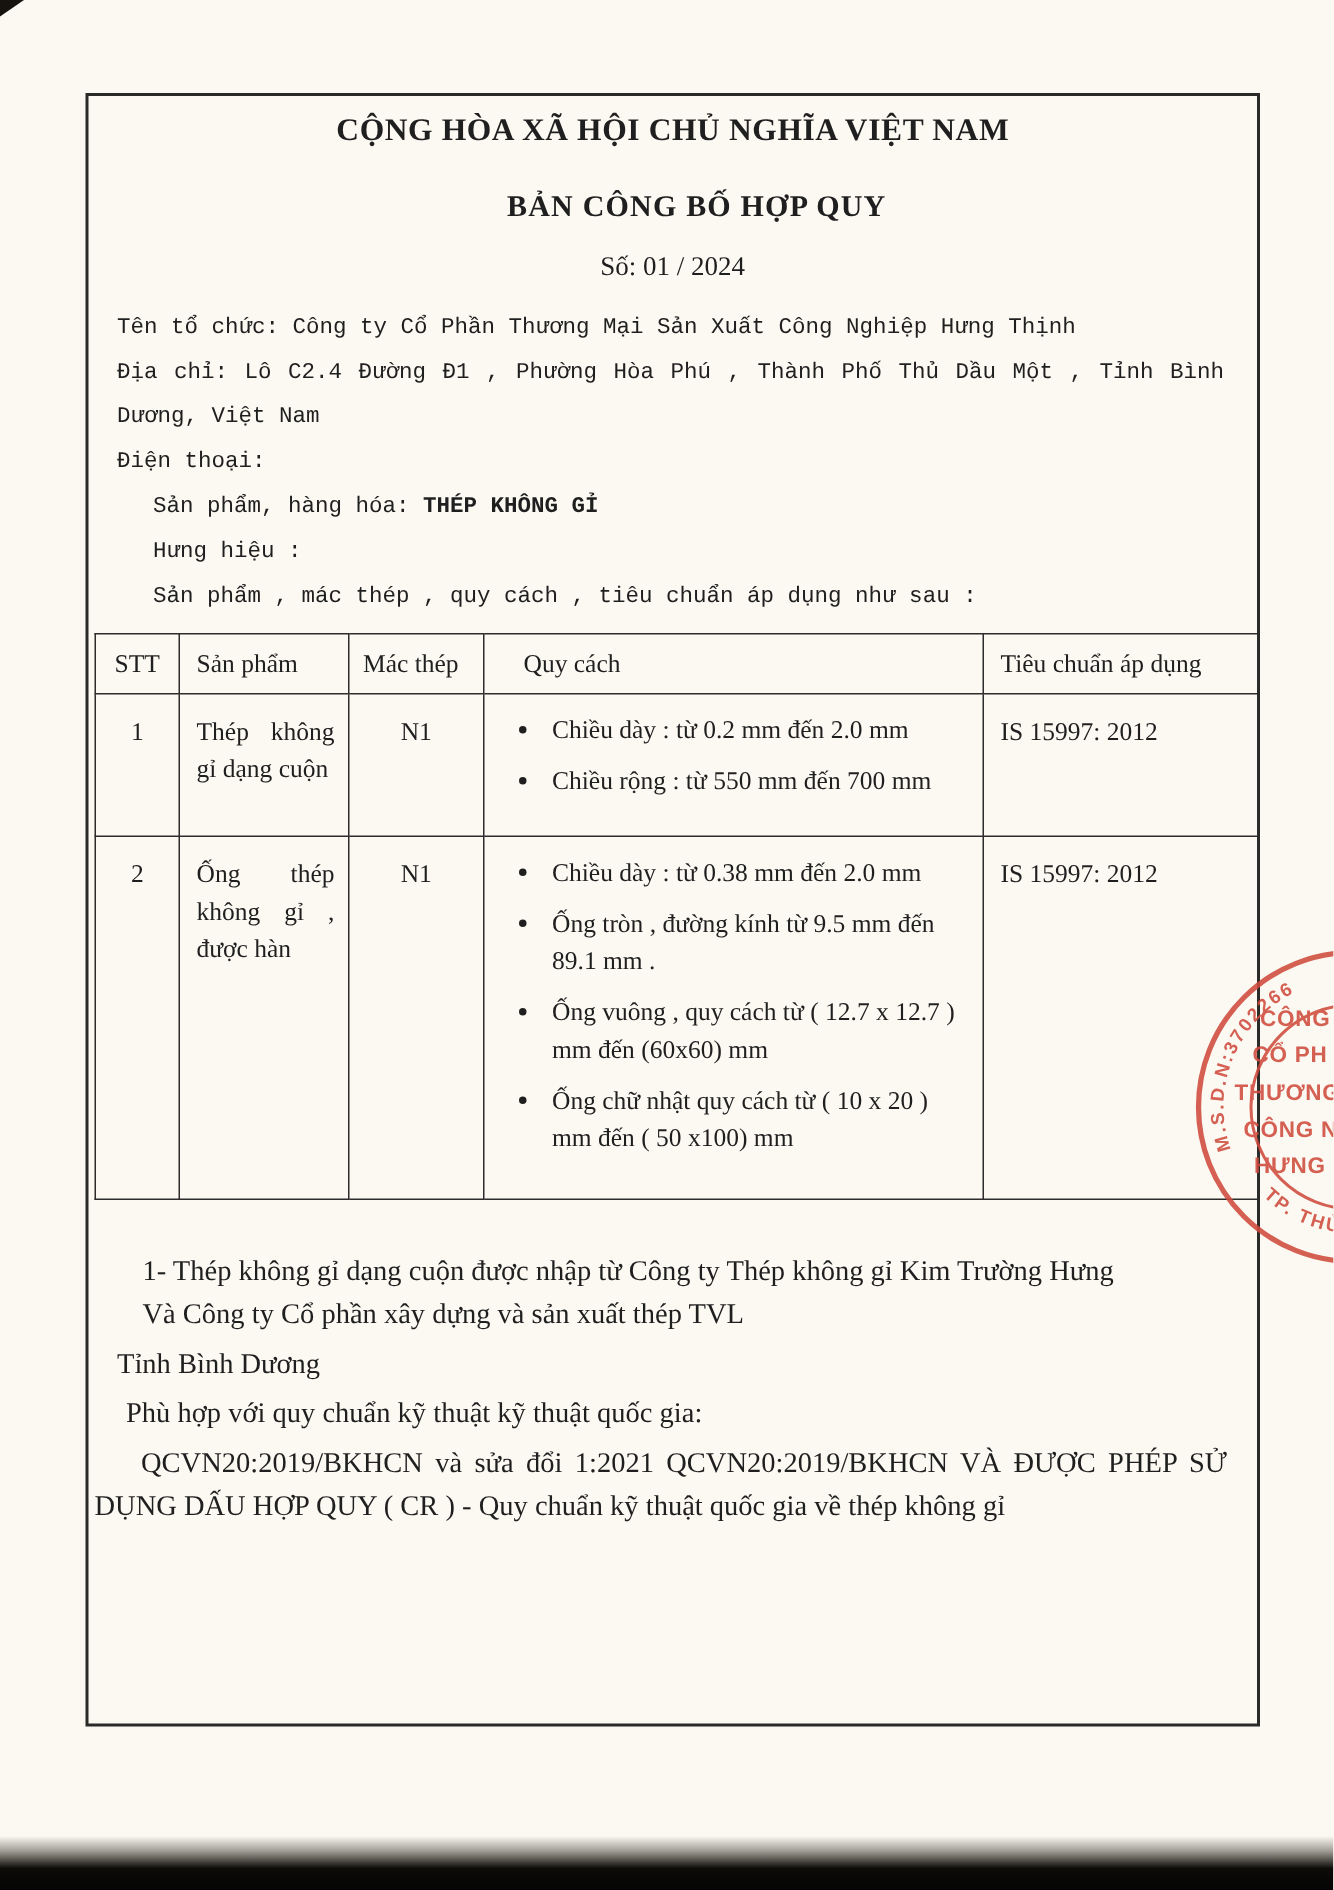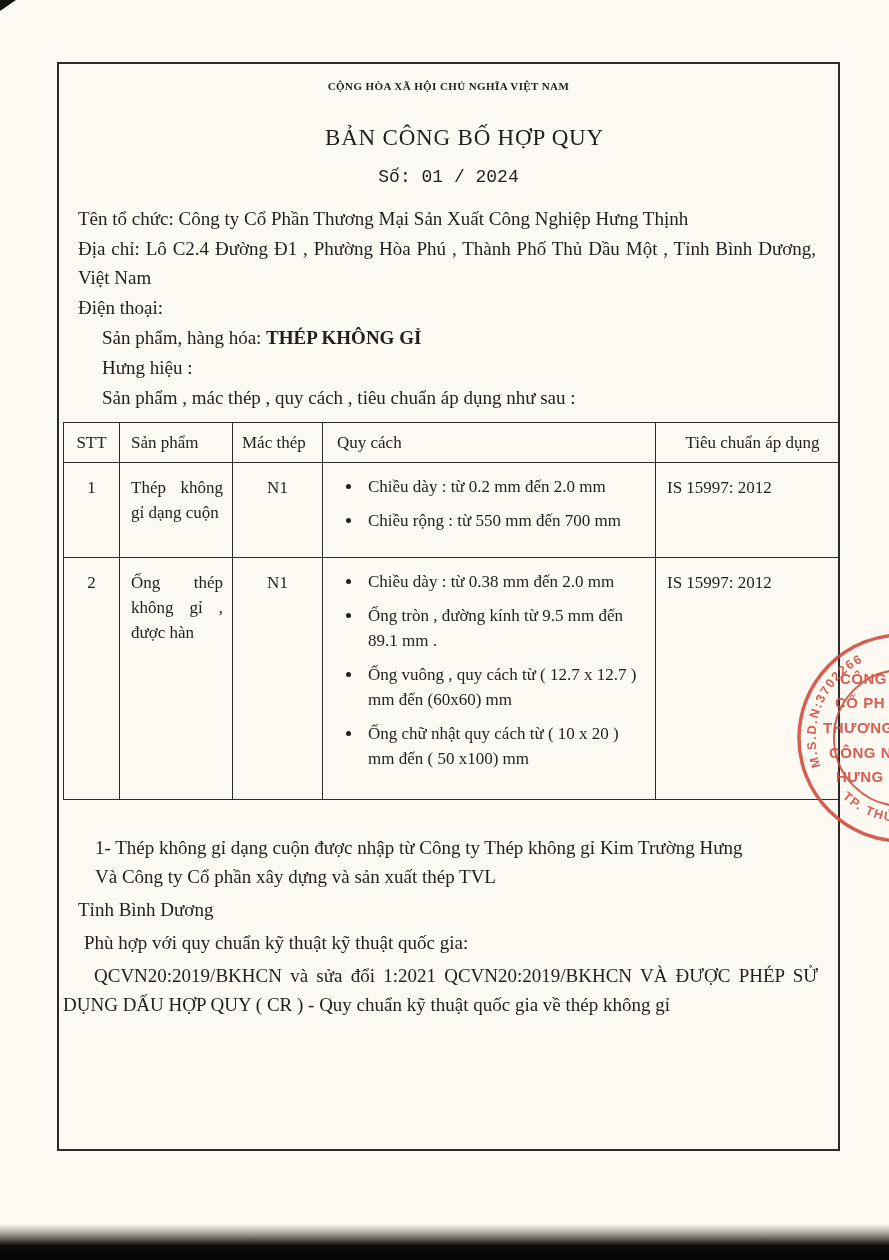--- a/index.html
+++ b/index.html
@@ -11,49 +11,49 @@
   }
   .page { position:relative; width:889px; height:1260px; background:#fbf9f2; overflow:hidden; }
 
   .corner-mark { position:absolute; top:0; left:0; width:0; height:0;
     border-top:11px solid #16130e; border-right:16px solid transparent; }
 
   .frame { position:absolute; left:57px; top:62px; width:783px; height:1089px;
     border:2px solid #2a2a28; }
 
   .nat-title { margin-top:12px; text-align:center; font-weight:bold;
-    font-size:11px; line-height:21px; letter-spacing:.4px; }
+    font-size:21px; line-height:21px; letter-spacing:.4px; }
   .motto-wrap { text-align:center; margin-top:4px; }
   .motto { display:inline-block; font-weight:bold; font-size:16.5px; line-height:20px;
     border-bottom:2.5px solid #22201d; padding:0 12px 3px; letter-spacing:.3px; }
 
-  .doc-title { margin-top:27px; text-align:center; font-size:23px; line-height:28px;
-    font-weight:normal; letter-spacing:.8px;margin-left:32px; }
-  .doc-number { margin-top:13px; text-align:center; font-size:18px; line-height:24px;font-family:Liberation Mono, monospace; }
+  .doc-title { margin-top:27px; text-align:center; font-size:20px; line-height:28px;
+    font-weight:bold; letter-spacing:.8px;margin-left:32px; }
+  .doc-number { margin-top:13px; text-align:center; font-size:18px; line-height:24px; }
 
-  .info { margin:15px 22px 0 19px; font-size:19px; line-height:29px; }
+  .info { margin:15px 22px 0 19px; font-size:15px; line-height:29px;font-family:Liberation Mono, monospace; }
   .info p { text-align:justify; margin-bottom:1px; }
   .info .ind { margin-left:24px; }
   .bold { font-weight:bold; }
 
   .spec-table { margin:10px 0 0 4px; width:775px; border-collapse:collapse;
     table-layout:fixed; font-size:17px; line-height:25px; }
   .spec-table th, .spec-table td { border:1.6px solid #2c2c2a; }
   .spec-table th { font-weight:normal; height:40px; vertical-align:middle; text-align:left; }
   .spec-table td { vertical-align:top; }
   th.c-stt { text-align:center; }
   .c-stt { width:56px; }
   .c-sp  { width:113px; }
   .c-mt  { width:90px; }
   .c-qc  { width:333px; }
   .c-tc  { width:183px; }
   th.c-sp { padding-left:11px; }
   th.c-mt { padding-left:9px; }
-  th.c-qc { padding-left:14px; }
-  th.c-tc { padding-left:11px;text-align:center; }
+  th.c-qc { padding-left:26px; }
+  th.c-tc { padding-left:11px; }
   td.c-stt { text-align:center; padding-top:12px; }
   td.c-sp { padding:12px 9px 0 11px; text-align:justify; }
   td.c-mt { text-align:center; padding-top:12px; }
   td.c-qc { padding:11px 14px 0 20px; }
   td.c-tc { padding:12px 6px 0 11px; }
   tr.r1 { height:95px; }
   tr.r2 { height:242px; }
   ul.specs { list-style:disc; margin:0; padding-left:20px; }
   ul.specs li { margin-bottom:9px; padding-left:5px; }
 

